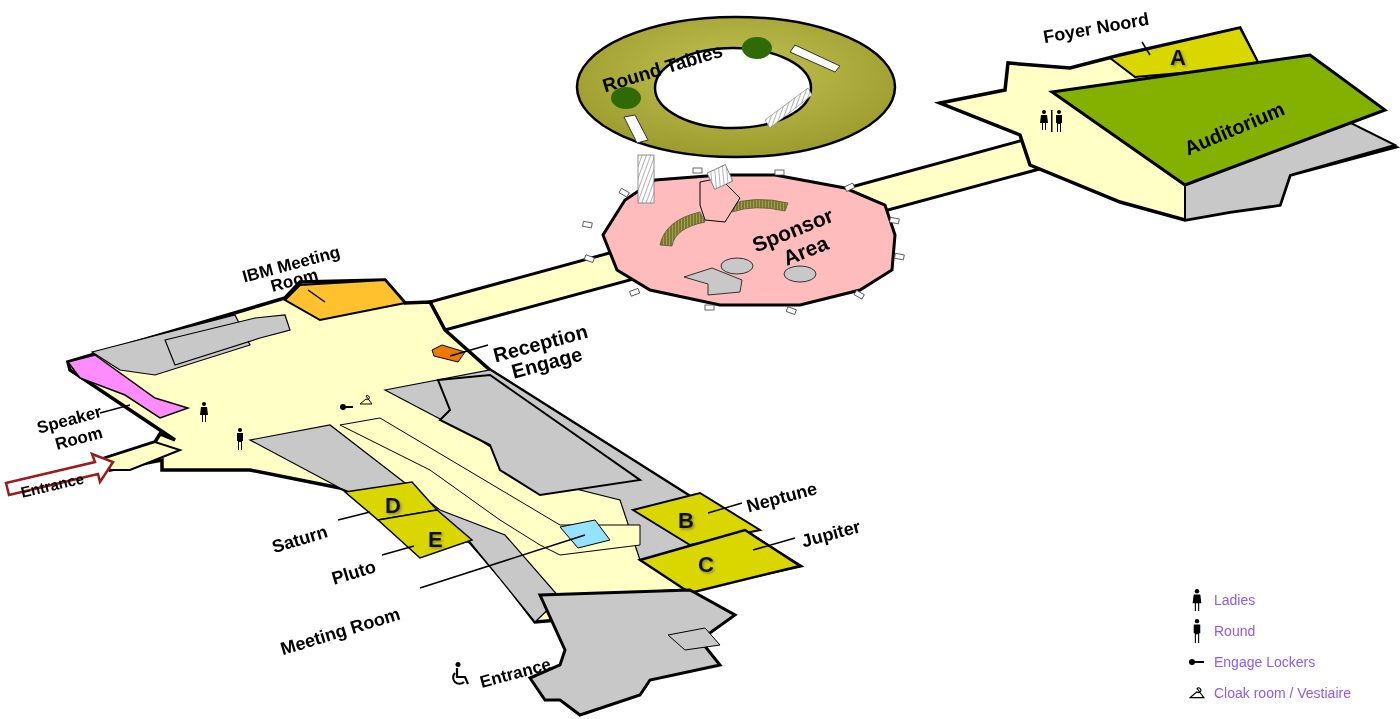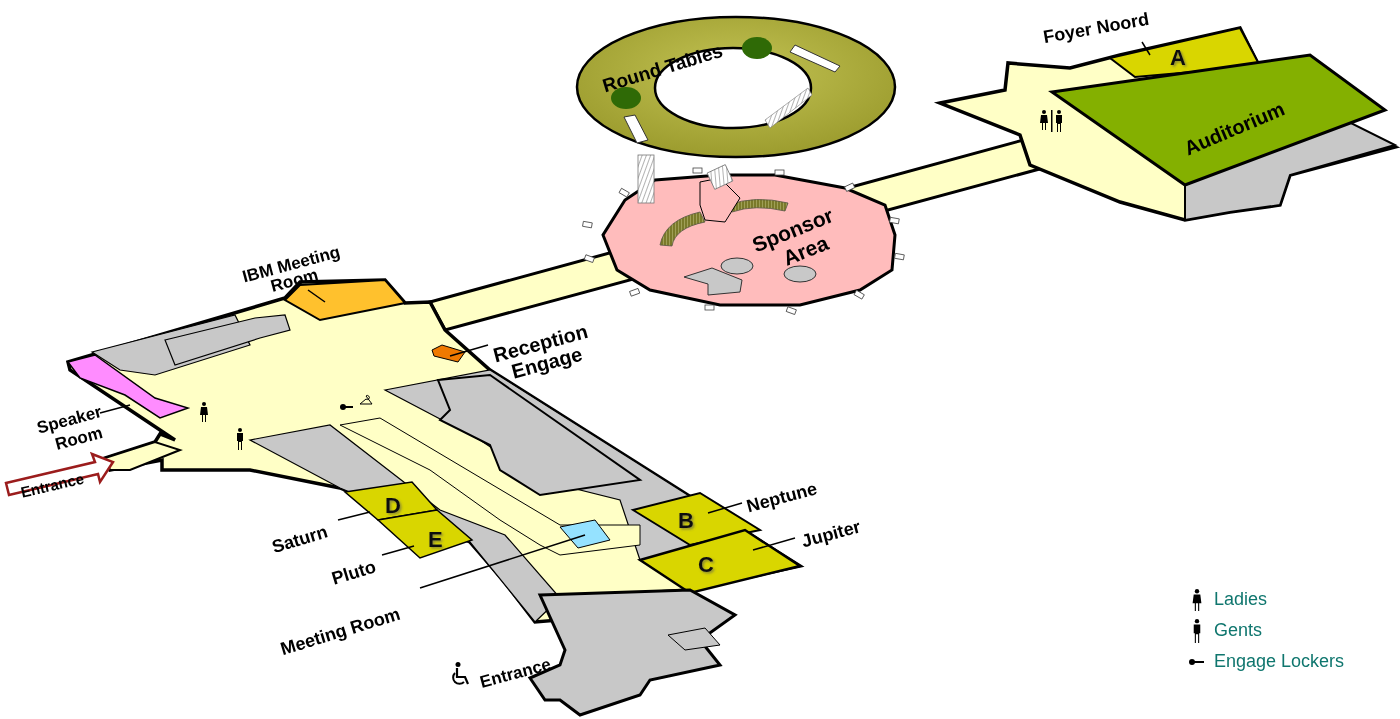--- a/index.html
+++ b/index.html
@@ -1,20 +1,20 @@
 <!DOCTYPE html>
 <html><head>
 <meta charset="utf-8">
 <style>
   html, body { margin:0; padding:0; background:#ffffff; }
   body { width:1400px; height:719px; position:relative; overflow:hidden; font-family:"Liberation Sans", sans-serif; }
   #map { position:absolute; left:0; top:0; width:1400px; height:719px; }
   .lbl { font-family:"Liberation Sans", sans-serif; font-weight:bold; fill:#000; }
   .letter { font-family:"Liberation Sans", sans-serif; font-weight:bold; fill:#111; font-size:22px; }
-  .legend { position:absolute; left:1188px; top:584px; font-family:"Liberation Sans", sans-serif; font-size:18px; color:#0f766e; }
+  .legend { position:absolute; left:1188px; top:584px; font-family:"Liberation Sans", sans-serif; font-size:14px; color:#8b5cf6; }
   .legend-row { display:flex; align-items:center; height:31px; }
   .legend-icon { width:18px; display:inline-flex; justify-content:center; margin-right:8px; }
 </style>
 </head>
 <body>
 
 <svg id="map" viewBox="0 0 1400 719" xmlns="http://www.w3.org/2000/svg">
   <defs>
     <radialGradient id="olive" cx="50%" cy="40%" r="60%">
       <stop offset="0%" stop-color="#c3c354"></stop>
@@ -180,24 +180,32 @@
     </span>
     <span>Ladies</span>
   </div>
   <div class="legend-row">
     <span class="legend-icon">
       <svg width="10" height="24" viewBox="0 0 8 22">
           <circle cx="4" cy="2" r="2" fill="#000"></circle>
           <path d="M1,5 L7,5 L7,13 L6,13 L6,22 L5,22 L5,14 L3,14 L3,22 L2,22 L2,13 L1,13 Z" fill="#000"></path>
         </svg>
     </span>
-    <span>Gents</span>
+    <span>Round</span>
   </div>
   <div class="legend-row">
     <span class="legend-icon">
       <svg width="16" height="8" viewBox="0 0 16 8">
           <circle cx="3" cy="4" r="3" fill="#000"></circle>
           <rect x="5" y="3" width="10" height="2" fill="#000"></rect>
         </svg>
     </span>
     <span>Engage Lockers</span>
   </div>
+  <div class="legend-row">
+    <span class="legend-icon">
+      <svg width="16" height="12" viewBox="0 0 14 10">
+          <path d="M7,1 a2,2 0 1,1 0,3 L1,9 L13,9 Z" fill="none" stroke="#000" stroke-width="1"></path>
+        </svg>
+    </span>
+    <span>Cloak room / Vestiaire</span>
+  </div>
 </div>
 
 </body></html>

